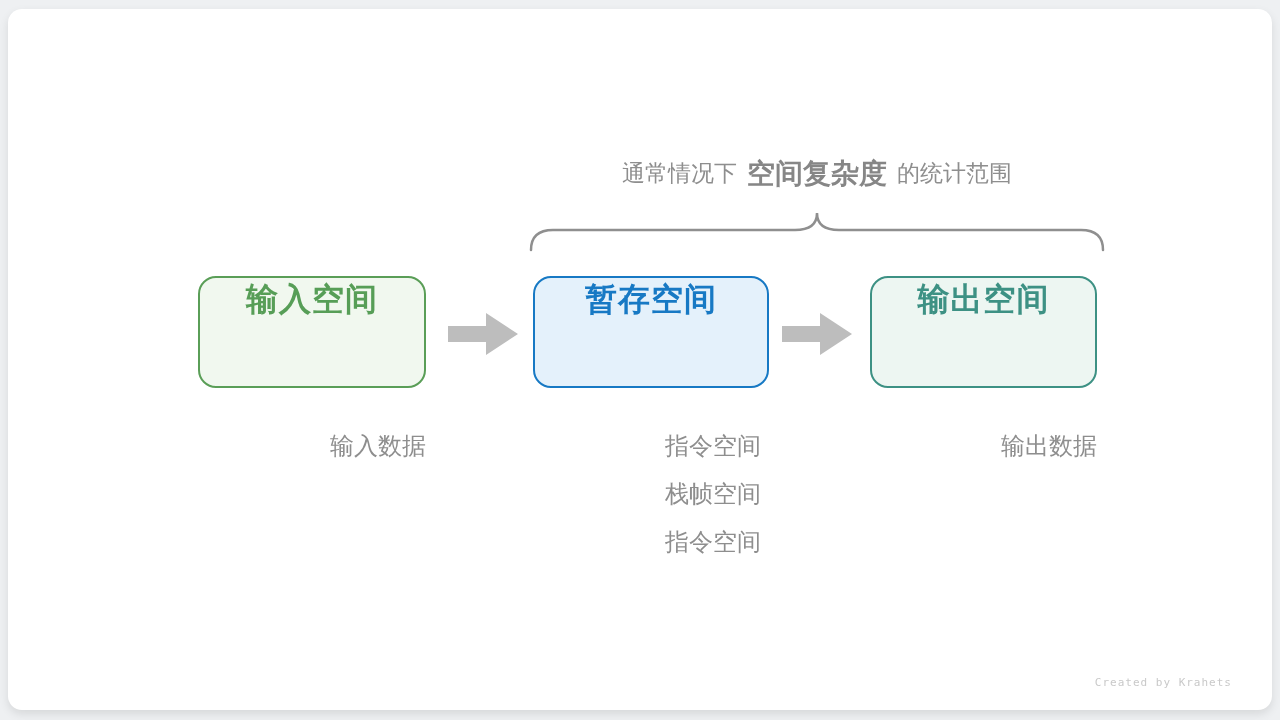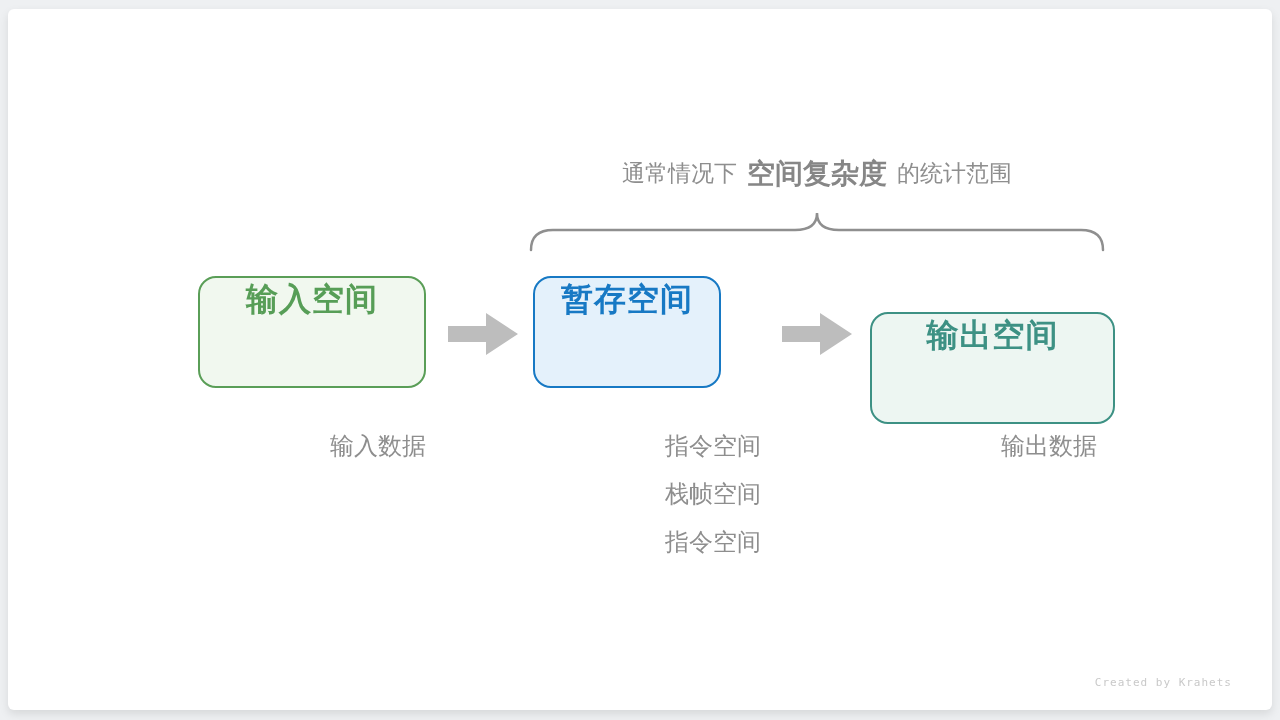--- a/index.html
+++ b/index.html
@@ -14,21 +14,21 @@
     font-family: "Liberation Sans", "DejaVu Sans", sans-serif;
     overflow: hidden;
   }
   .card {
     position: absolute;
     left: 8px;
     top: 9px;
     width: 1264px;
     height: 701px;
     background: #ffffff;
-    border-radius: 6px;
+    border-radius: 14px;
     box-shadow: 0 4px 10px rgba(0,0,0,0.10);
   }
   .title {
     position: absolute;
     left: 523px;
     top: 146px;
     width: 572px;
     text-align: center;
     font-size: 23px;
     color: #8e8e8e;
@@ -55,22 +55,22 @@
     box-sizing: border-box;
     border: 2.5px solid;
     border-radius: 18px;
     display: flex;
     justify-content: center;
     font-size: 32px;
     font-weight: 700;
     letter-spacing: 1px;
   }
   .node-0 { left: 190px; width: 228px; }
-  .node-1 { left: 525px; width: 188px; }
-  .node-2 { left: 862px; width: 245px; margin-top: 36px; }
+  .node-1 { left: 525px; width: 236px; }
+  .node-2 { left: 862px; width: 227px; }
   .arrow {
     position: absolute;
     top: 302px;
     width: 70px;
     height: 46px;
   }
   .arrow-0 { left: 440px; }
   .arrow-1 { left: 774px; }
   .note-col {
     position: absolute;

